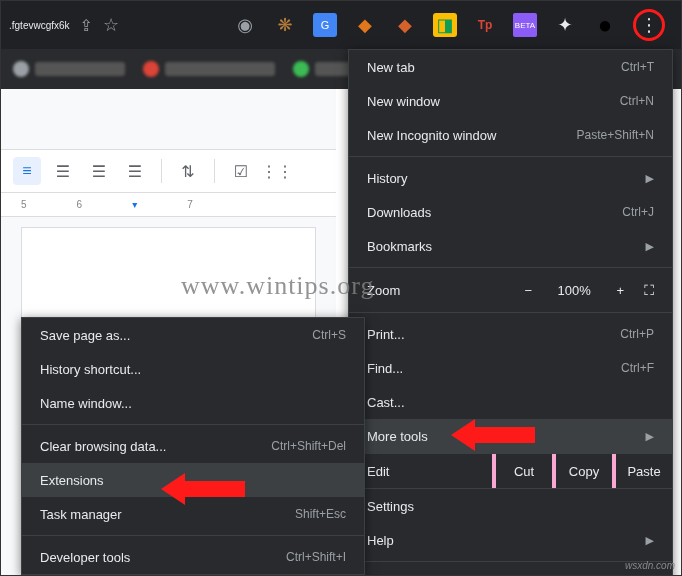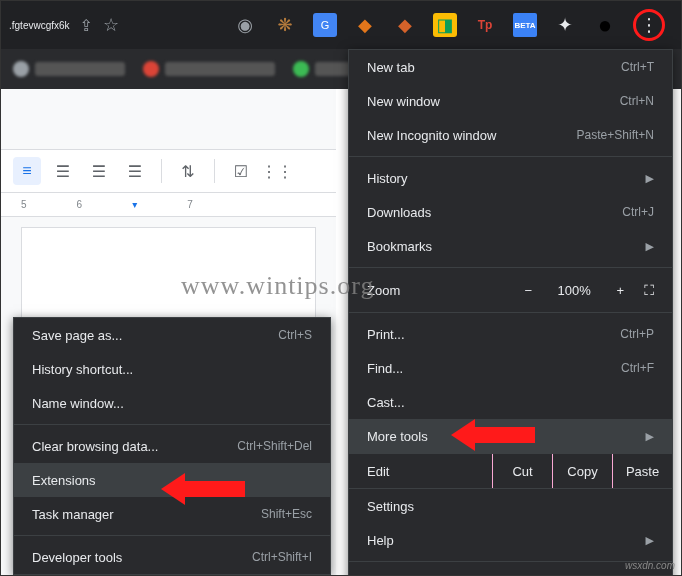--- a/index.html
+++ b/index.html
@@ -35,24 +35,24 @@
 .m-item .sc { color: #9aa0a6; font-size: 12px; }
 .m-item .arr { color: #9aa0a6; font-size: 11px; }
 .m-sep { height: 1px; background: #3c4043; margin: 4px 0; }
 .zoom-row { height: 36px; display: flex; align-items: center; padding: 0 18px; gap: 12px; }
 .zoom-row .lbl { flex: 1; }
 .zoom-row .zbtn { width: 24px; text-align: center; color: #e8eaed; }
 .zoom-row .zval { width: 44px; text-align: center; }
 .zoom-row .fs { font-size: 14px; }
 .edit-row { height: 36px; display: flex; align-items: center; border-top: 1px solid #3c4043; border-bottom: 1px solid #3c4043; }
 .edit-row .lbl { padding: 0 18px; flex: 1; }
-.edit-row .ebtn { flex: 0 0 60px; text-align: center; border-left: 1px solid #f9a8d4; height: 100%; display: flex; align-items: center; justify-content: center; }
-
-
-.menu-sub { position: absolute; top: 316px; left: 12px; width: 318px; background: #292a2d; border: 1px solid #3c4043; box-shadow: 0 2px 10px rgba(0,0,0,0.5); color: #e8eaed; font-size: 13px; z-index: 20; }
+.edit-row .ebtn { flex: 0 0 60px; text-align: center; border-left: 4px solid #f9a8d4; height: 100%; display: flex; align-items: center; justify-content: center; }
+
+
+.menu-sub { position: absolute; top: 316px; left: 20px; width: 344px; background: #292a2d; border: 1px solid #3c4043; box-shadow: 0 2px 10px rgba(0,0,0,0.5); color: #e8eaed; font-size: 13px; z-index: 20; }
 
 
 .arrow-wrap { position: absolute; z-index: 30; display: flex; align-items: center; }
 .arrow-shaft { height: 16px; background: #ff1a1a; }
 .arrow-head { width: 0; height: 0; border-top: 16px solid transparent; border-bottom: 16px solid transparent; }
 .arrow-head.left { border-right: 24px solid #ff1a1a; }
 
 .watermark { position: absolute; top: 270px; left: 180px; font-size: 26px; color: rgba(128,128,128,0.85); letter-spacing: 1px; z-index: 40; font-family: Georgia, serif; }
 .corner-wm { position: absolute; bottom: 4px; right: 6px; font-size: 10px; color: #888; z-index: 50; font-style: italic; }
 </style>
@@ -66,21 +66,21 @@
     <span class="star">☆</span>
   </div>
   <div class="ext-row">
     <span class="ext-ic" style="color:#9aa0a6">◉</span>
     <span class="ext-ic" style="color:#b57b3c">❋</span>
     <span class="ext-ic" style="background:#4285f4;color:#fff;font-size:11px;border-radius:3px">G</span>
     <span class="ext-ic" style="color:#e2761b">◆</span>
     <span class="ext-ic" style="color:#d4622a">◆</span>
     <span class="ext-ic" style="background:#fbbc04;border-radius:3px;color:#0f9d58">◨</span>
     <span class="ext-ic" style="color:#db4437;font-size:12px;font-weight:bold">Tp</span>
-    <span class="ext-ic" style="background:#3b82f6;color:#fff;font-size:8px;font-weight:bold;border-radius:2px;padding:2px">BETA</span>
+    <span class="ext-ic" style="background:#8b5cf6;color:#fff;font-size:8px;font-weight:normal;border-radius:2px;padding:2px">BETA</span>
     <span class="ext-ic" style="color:#e8eaed">✦</span>
     <span class="ext-ic" style="color:#000;font-size:24px">●</span>
     <span class="dots-btn">⋮</span>
   </div>
 </div>
 
 <div class="bookmarks-bar">
   <div class="bk-item">
       <span class="bk-dot" style="background:#9aa0a6"></span>
       <span class="bk-text"></span>

